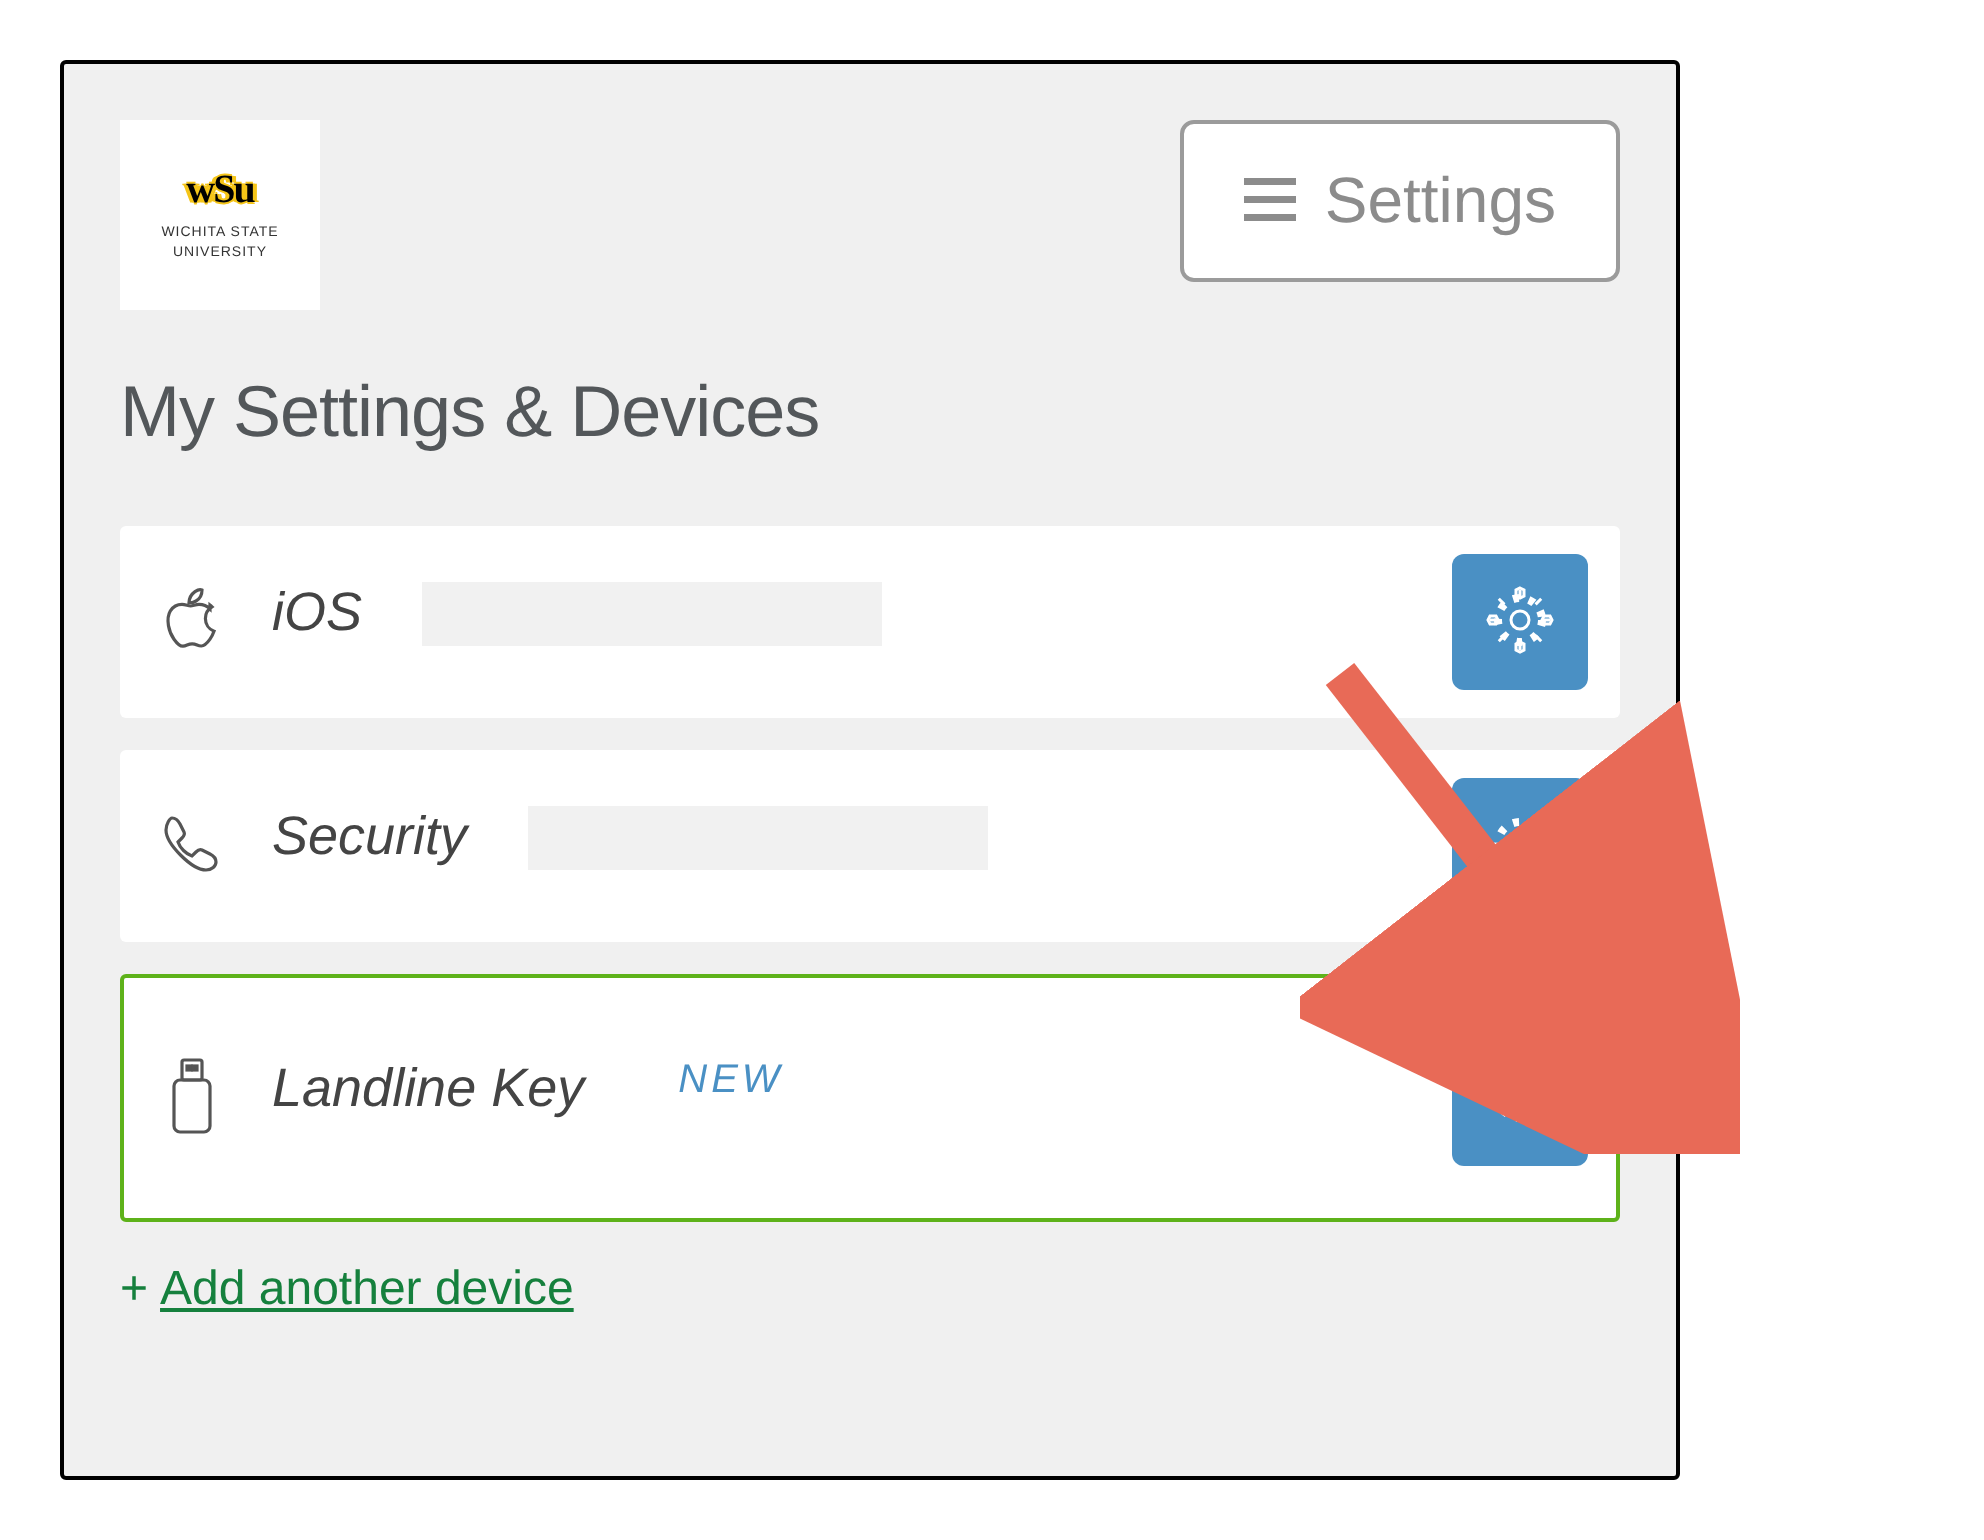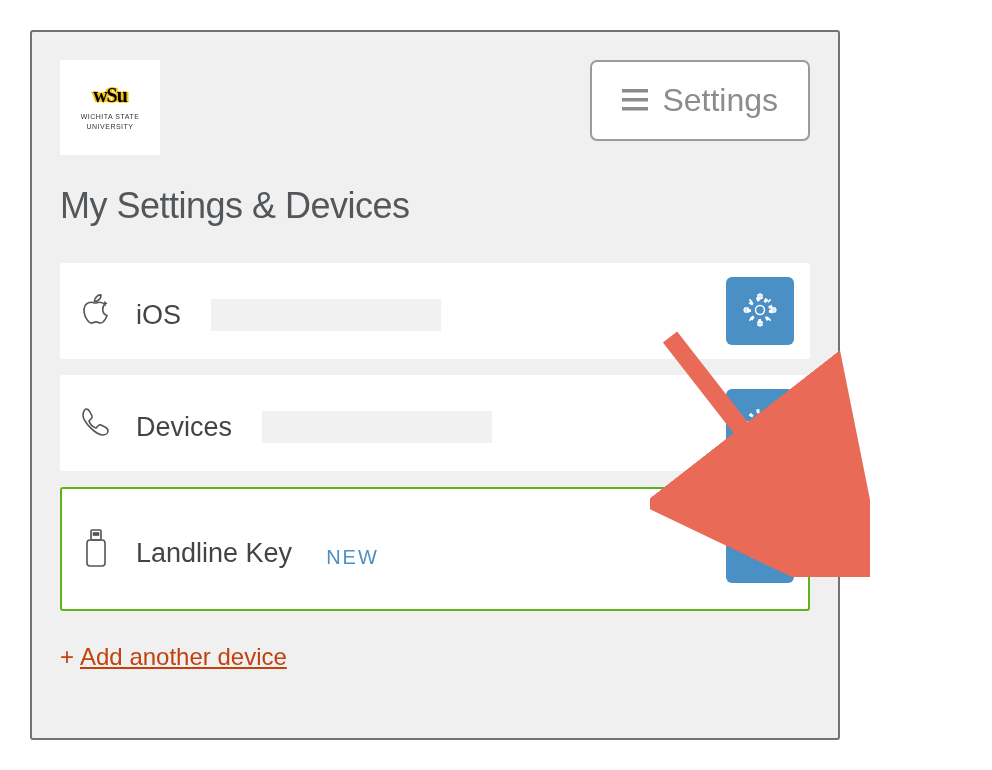--- a/index.html
+++ b/index.html
@@ -8,21 +8,21 @@
       padding: 0;
     }
     body {
       font-family: -apple-system, BlinkMacSystemFont, "Segoe UI", Helvetica, Arial, sans-serif;
       background: #fff;
       padding: 30px;
     }
     .container {
       width: 810px;
       height: 710px;
-      border: 2px solid #737373;
+      border: 2px solid #000000;
       border-radius: 3px;
       background: #f0f0f0;
       padding: 28px;
       position: relative;
     }
     .header {
       display: flex;
       justify-content: space-between;
       align-items: flex-start;
       margin-bottom: 30px;
@@ -87,22 +87,23 @@
       background: #fff;
       padding: 14px 16px;
       border-radius: 3px;
     }
     .device-row.highlight {
       border: 2px solid #5eb21a;
       padding: 26px 14px;
     }
     .device-left {
       display: flex;
-      align-items: flex-end;
+      align-items: flex-start;
       gap: 20px;
+      font-style: italic;
     }
     .device-icon {
       width: 40px;
       height: 40px;
       display: flex;
       align-items: center;
       justify-content: center;
     }
     .device-label {
       font-size: 27px;
@@ -114,38 +115,38 @@
       width: 230px;
       height: 32px;
       background: #f1f1f1;
       margin-left: 10px;
       vertical-align: middle;
     }
     .new-badge {
       font-size: 20px;
       color: #4a90c4;
       letter-spacing: 2px;
-      margin-left: 14px;
+      margin-left: 27px;
       font-weight: 400;
     }
     .gear-btn {
       width: 68px;
       height: 68px;
       background: #4a90c4;
       border: none;
       border-radius: 6px;
       cursor: pointer;
       display: flex;
       align-items: center;
       justify-content: center;
     }
     .add-device {
-      margin-top: 32px;
+      margin-top: 20px;
       font-size: 24px;
-      color: #c2410c;
+      color: #15803d;
       cursor: pointer;
       display: inline-block;
     }
     .add-device .plus {
       margin-right: 6px;
     }
     .add-device .txt {
       text-decoration: underline;
     }
     .annotation-arrow {
@@ -209,21 +210,21 @@
       </button>
     </div>
 
     <div class="device-row">
       <div class="device-left">
         <span class="device-icon">
           <svg width="36" height="36" viewBox="0 0 36 36" fill="none" stroke="#555" stroke-width="1.6">
             <path d="M8 4c2 0 3 1 4 3l2 4c.5 1 0 2-1 3l-2 2c1 3 4 6 7 7l2-2c1-1 2-1.5 3-1l4 2c2 1 3 2 3 4 0 2-2 4-5 4-7 0-20-13-20-20 0-3 2-6 3-6z"></path>
           </svg>
         </span>
-        <span class="device-label">Devices</span>
+        <span class="device-label">Security</span>
         <span class="device-redacted"></span>
       </div>
       <button class="gear-btn">
         <span>
           <svg width="36" height="36" viewBox="0 0 36 36" fill="none" stroke="#fff" stroke-width="1.5">
             <circle cx="18" cy="18" r="4.5"></circle>
             <circle cx="18" cy="18" r="11" stroke-dasharray="3 5" stroke-width="4" stroke-linecap="butt"></circle>
           </svg>
         </span>
       </button>

